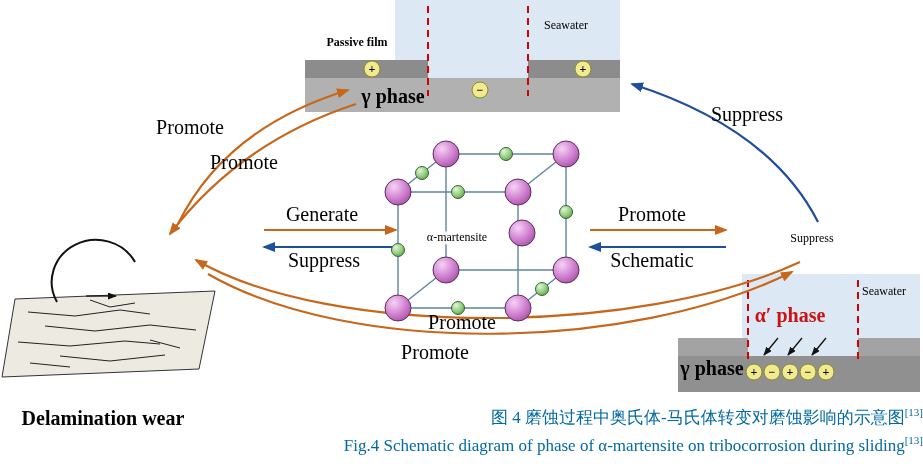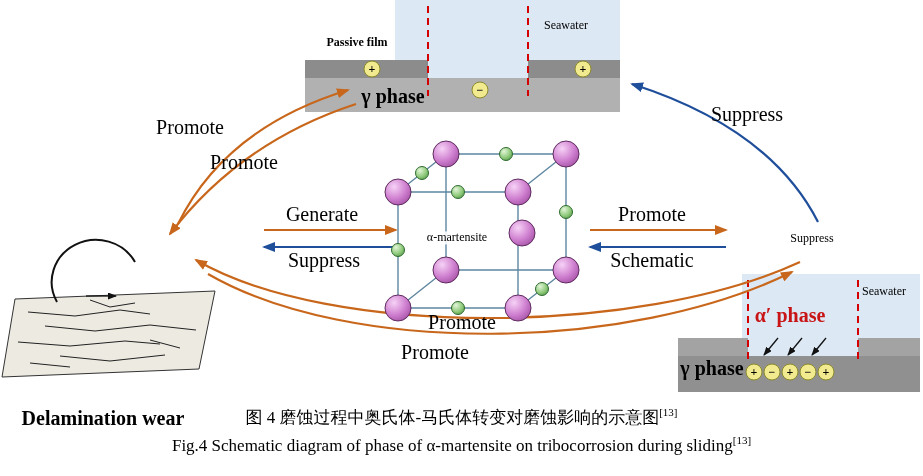--- a/index.html
+++ b/index.html
@@ -5,22 +5,22 @@
   html,body{margin:0;padding:0;background:#fff;}
   #figure{position:relative;width:923px;height:476px;background:#fff;overflow:hidden;
           font-family:"Liberation Serif",serif;}
   #draw{position:absolute;left:0;top:0;z-index:1;}
   .lbl{position:absolute;z-index:3;transform:translate(-50%,-50%);
        font-size:20px;color:#000;white-space:nowrap;line-height:1.1;}
   .lbl.big{font-size:12px;}
   .lbl.bold{font-weight:bold;}
   .lbl.red{color:#c81414;font-weight:bold;}
   .lbl.onwhite{background:rgba(255,255,255,0.88);padding:0 3px;}
-  .caption{position:absolute;left:0;width:100%;text-align:center;z-index:3;
-           font-size:17px;color:#000000;}
+  .caption{position:absolute;left:0;width:100%;text-align:right;z-index:3;
+           font-size:17px;color:#0369a1;}
   .caption sup{font-size:11px;}
 </style>
 </head>
 <body>
 
 <div id="figure">
 
   <svg id="draw" width="923" height="476" viewBox="0 0 923 476">
     <defs>
       <marker id="mo" viewBox="0 0 13 10" markerWidth="13" markerHeight="10" refX="11" refY="5" orient="auto" markerUnits="userSpaceOnUse">

